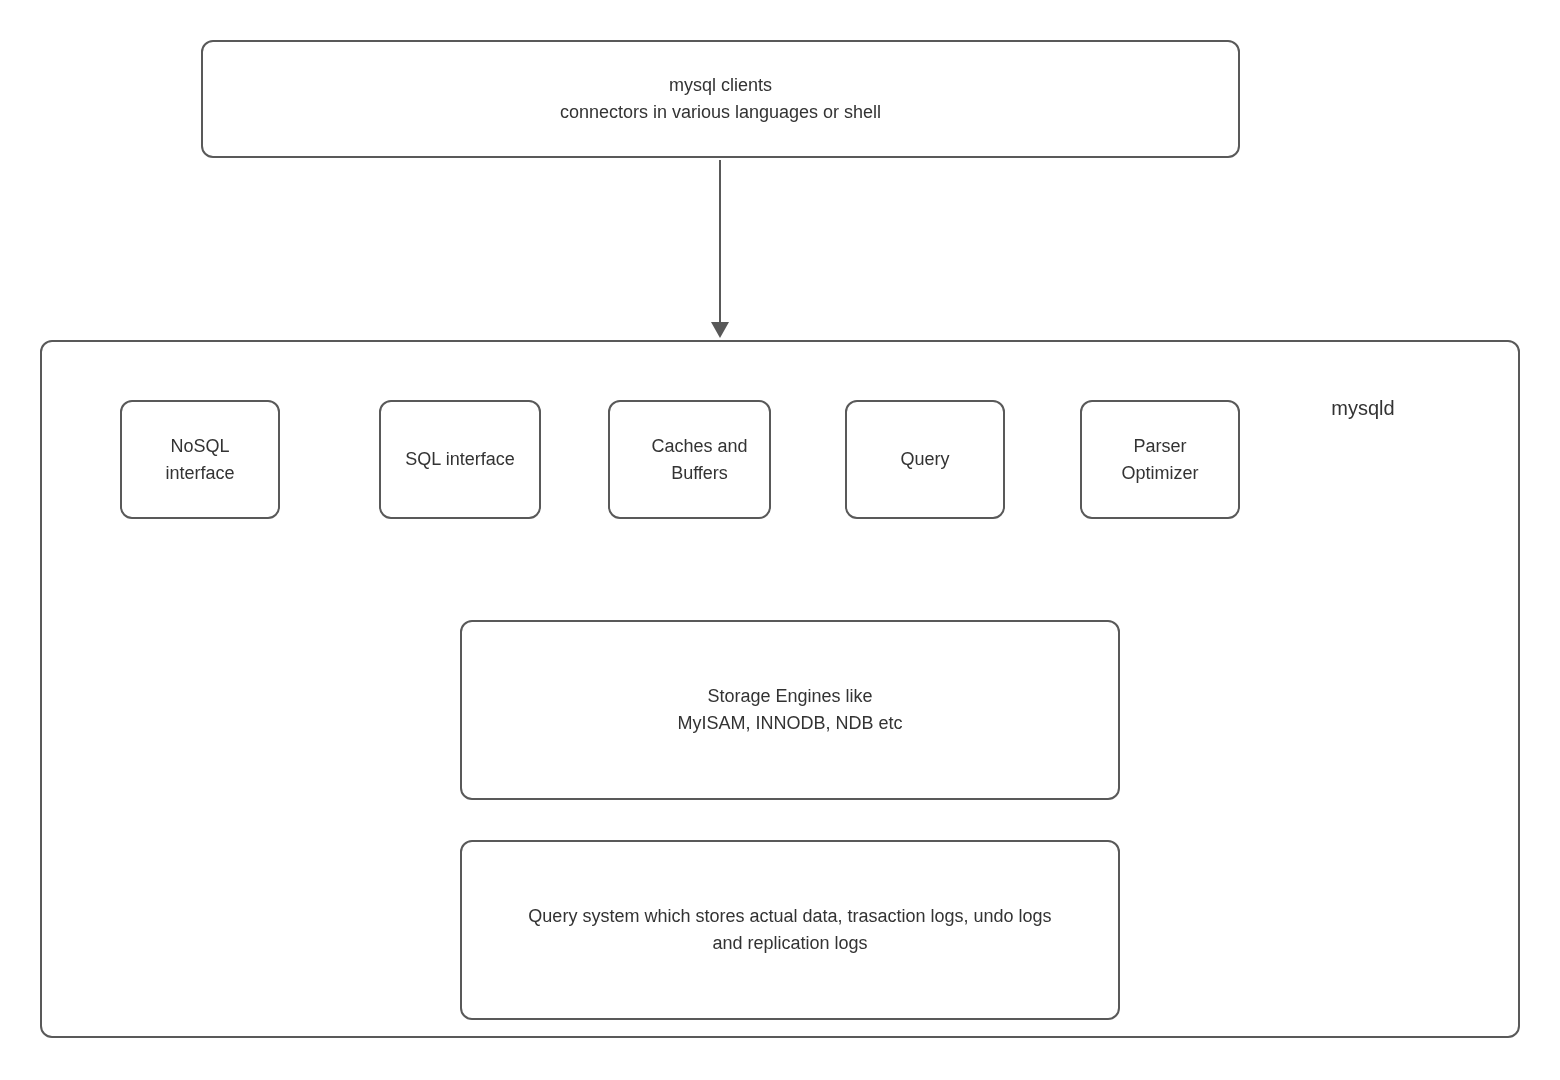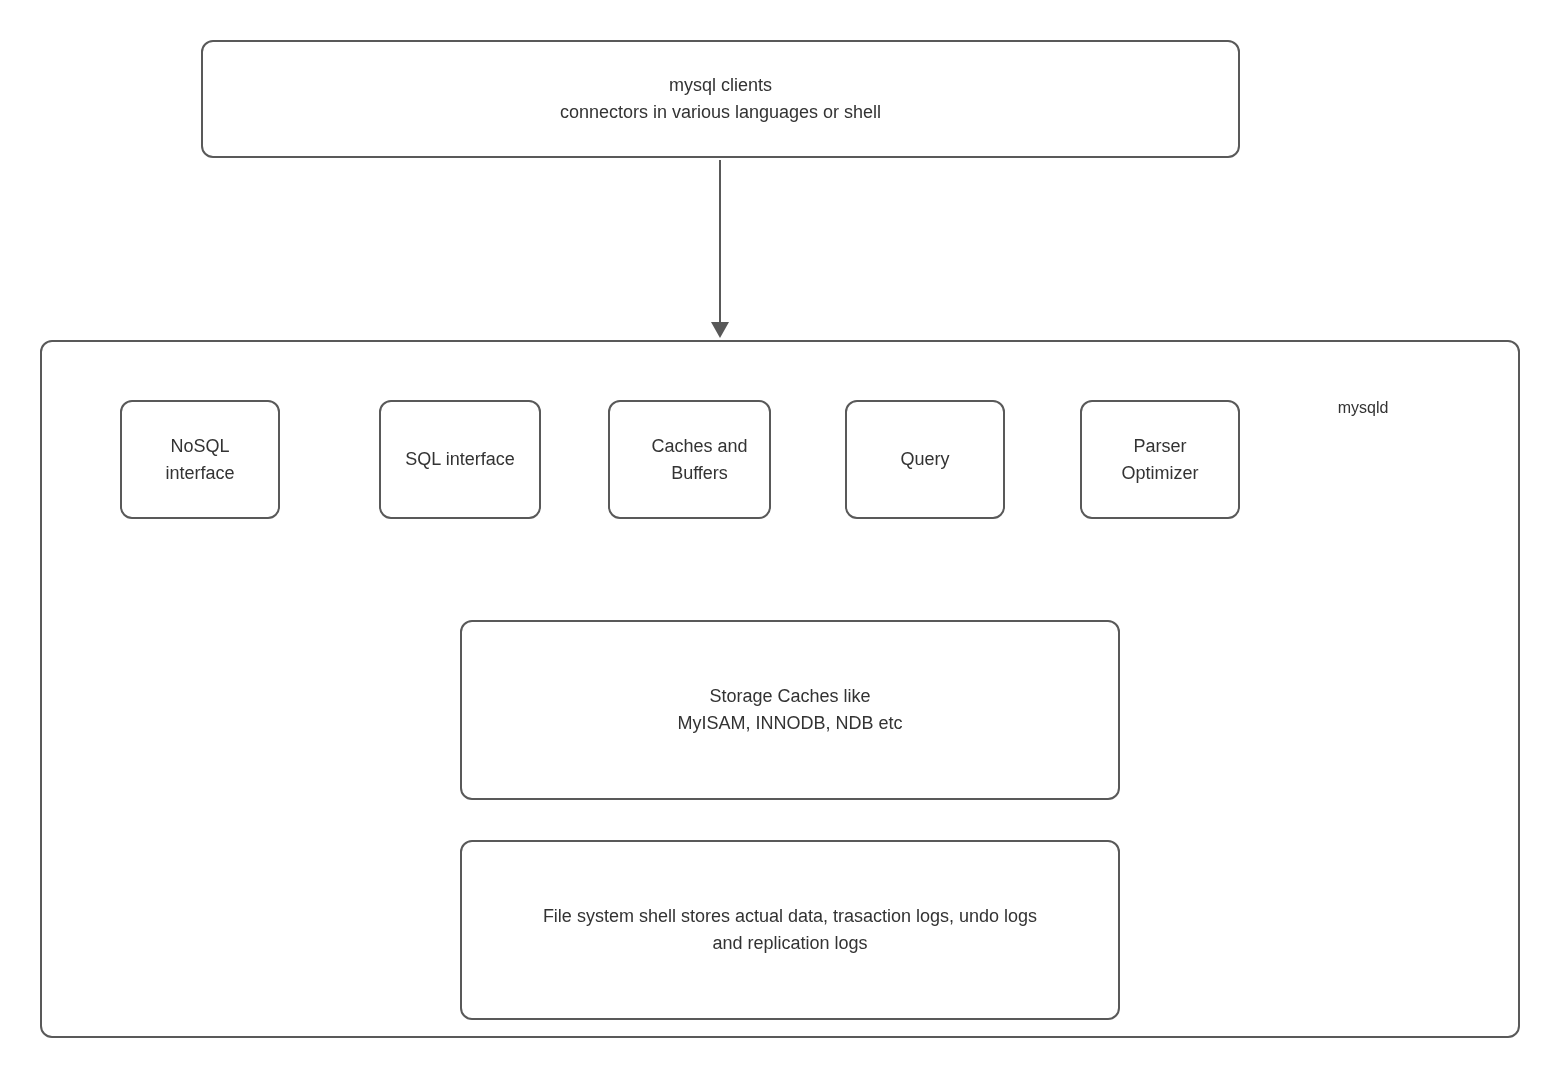--- a/index.html
+++ b/index.html
@@ -32,21 +32,21 @@
     padding: 4px;
   }
   
   .clients-box   { left: 201px; top: 40px;  width: 1039px; height: 118px; }
   
   .mysqld-box    { left: 40px;  top: 340px; width: 1480px; height: 698px; background: transparent; }
   .mysqld-label  {
     position: absolute;
     left: 1288px; top: 396px; width: 150px;
     text-align: center;
-    font-size: 16px;
+    font-size: 20px;
     line-height: 24px;
     color: #333333;
   }
   
   .module        { top: 400px; height: 119px; }
   .mod-nosql     { left: 120px;  width: 160px; }
   .mod-sql       { left: 379px;  width: 162px; }
   .mod-caches    { left: 608px;  width: 163px; padding-left: 24px; }
   .mod-parser    { left: 845px;  width: 160px; }
   .mod-query-opt { left: 1080px; width: 160px; }
@@ -103,22 +103,22 @@
   <div class="node module mod-parser">
     <span>Query</span>
   </div>
 
   <div class="node module mod-query-opt">
     <span>Parser
 Optimizer</span>
   </div>
 
   <div class="node storage-box">
-    <span>Storage Caches like
+    <span>Storage Engines like
 MyISAM, INNODB, NDB etc</span>
   </div>
 
   <div class="node fs-box">
-    <span>File system shell stores actual data, trasaction logs, undo logs
+    <span>Query system which stores actual data, trasaction logs, undo logs
 and replication logs</span>
   </div>
 
 </div>
 
 </body></html>

